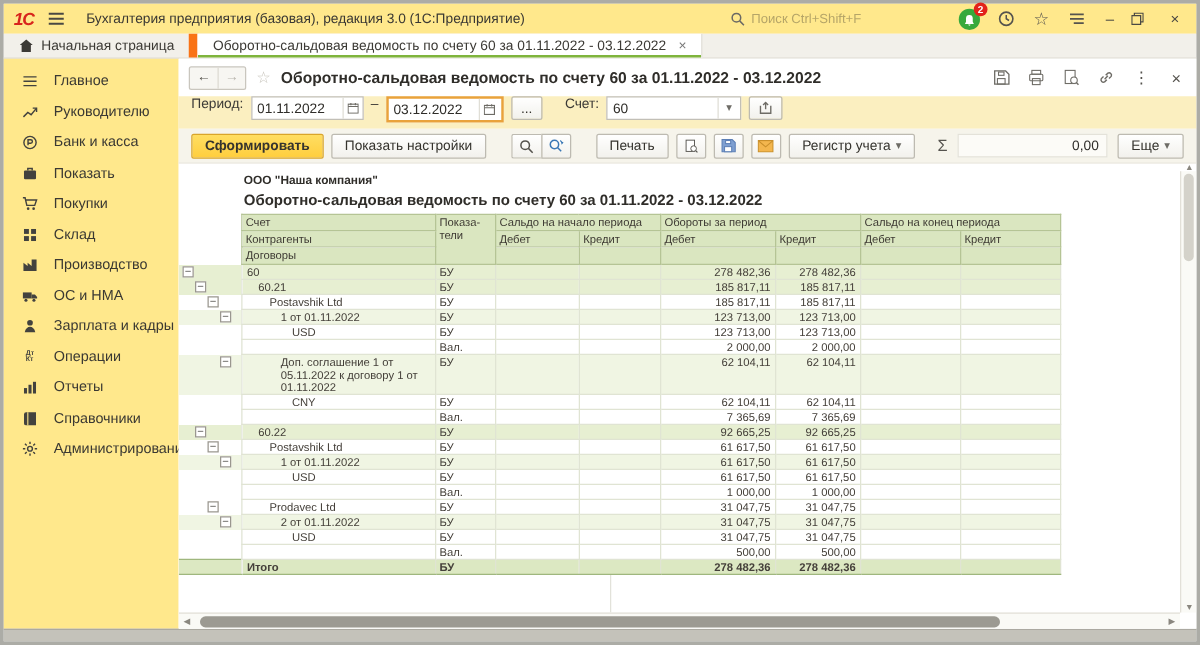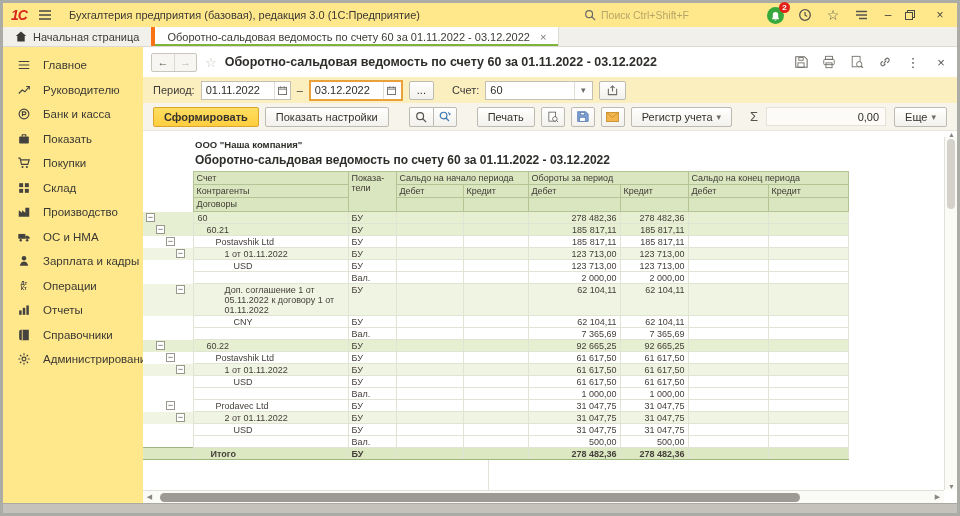--- a/index.html
+++ b/index.html
@@ -16,21 +16,21 @@
   .tb-search input::placeholder{color:rgba(90,85,60,.45);}
   .tb-ico{width:20px;height:20px;display:flex;align-items:center;justify-content:center;color:#55534e;font-size:12px;cursor:default;position:relative;}
   .bell-wrap{position:relative;width:20px;height:20px;}
   .bell-circle{width:17px;height:17px;border-radius:50%;background:#37A93C;display:flex;align-items:center;justify-content:center;margin-top:2px;}
   .badge{position:absolute;top:-3px;right:-3px;background:#E2231A;color:#fff;font-size:8px;min-width:11px;height:11px;border-radius:6px;display:flex;align-items:center;justify-content:center;font-weight:bold;}
   .winbtn{font-size:12px;color:#4a4843;width:18px;text-align:center;}
 
   
   .tabbar{height:20px;background:#F2F0EA;display:flex;align-items:stretch;border-bottom:1px solid #DDDAD2;flex:0 0 auto;}
   .tab{display:flex;align-items:center;gap:6px;padding:0 12px;font-size:11px;color:#3c3a35;}
-  .tab-home{border-right:4px solid #f97316;}
+  .tab-home{border-right:7px solid #f97316;}
   .tab-active{background:#FFFFFF;border-right:1px solid #DDDAD2;box-shadow:inset 0 -2px 0 #7FB43C;}
   .tab-close{color:#777;font-size:11px;margin-left:4px;}
 
   
   .split{flex:1 1 auto;display:flex;min-height:0;}
   .sidebar{width:140px;background:#FFE88C;flex:0 0 auto;padding-top:6px;overflow:hidden;}
   .side-item{display:flex;align-items:center;gap:11px;height:24.5px;padding-left:13px;font-size:11.5px;color:#3b3933;cursor:default;white-space:nowrap;}
   .side-ico{width:16px;height:16px;flex:0 0 auto;display:flex;align-items:center;justify-content:center;}
   .dtkt{font-size:5.5px;line-height:5px;font-weight:bold;color:#43423E;text-align:left;}
 
@@ -40,21 +40,21 @@
   .page-header{height:30px;display:flex;align-items:center;gap:8px;padding:0 8px;flex:0 0 auto;background:#fff;}
   .navpair{display:flex;border:1px solid #C9C6BE;border-radius:2px;background:#F7F6F2;}
   .navbtn{width:22px;height:17px;display:flex;align-items:center;justify-content:center;font-size:11px;color:#55524c;}
   .navbtn.fwd{color:#B9B6AE;border-left:1px solid #DDDAD2;}
   .fav-star{color:#C9C6BE;font-size:13px;}
   .page-title{font-size:12.5px;font-weight:bold;color:#2f2d29;white-space:nowrap;overflow:hidden;}
   .ph-icons{margin-left:auto;display:flex;align-items:center;gap:12px;color:#6e6c66;}
   .ph-icons .tb-ico{width:16px;height:16px;}
 
   
-  .filter-row{height:26px;background:#FBEFC0;display:flex;align-items:center;gap:6px;padding:0 10px;flex:0 0 auto;font-size:11px;}
+  .filter-row{height:26px;background:#FBEFC0;display:flex;align-items:flex-start;gap:6px;padding:0 10px;flex:0 0 auto;font-size:11px;}
   .field{display:flex;align-items:center;background:#fff;border:1px solid #C2BFB6;height:19px;}
   .field input{border:none;outline:none;font-size:11px;padding:0 4px;color:#2f2d29;background:transparent;}
   .field .mini-btn{width:17px;height:100%;display:flex;align-items:center;justify-content:center;border-left:1px solid #E0DED6;color:#6e6c66;font-size:9px;}
   .field.focused{border:2px solid #E9A23B;height:21px;}
   .btn{display:inline-flex;align-items:center;justify-content:center;gap:4px;background:linear-gradient(#FFFFFF,#F2F1EC);border:1px solid #BDBAB1;border-radius:2px;height:20px;padding:0 10px;font-size:11px;color:#35332e;white-space:nowrap;}
   .btn-dots{padding:0 7px;height:19px;}
 
   
   .toolbar-row{height:28px;background:#F6F4EB;display:flex;align-items:center;gap:6px;padding:0 10px;flex:0 0 auto;border-bottom:1px solid #E8E6DD;}
   .btn-primary{background:linear-gradient(#FFDE62,#FFCE3E);border:1px solid #D9A52B;font-weight:bold;}
@@ -658,21 +658,21 @@
                   <td>Вал.</td>
                   <td class="num"></td>
                   <td class="num"></td>
                   <td class="num">500,00</td>
                   <td class="num">500,00</td>
                   <td class="num"></td>
                   <td class="num"></td>
                 </tr>
                 <tr class="total">
                   <td class="gutter"></td>
-                  <td class="name" style="padding-left: 17px;">Итого</td>
+                  <td class="name" style="padding-left: 4px;">Итого</td>
                   <td>БУ</td>
                   <td class="num"></td>
                   <td class="num"></td>
                   <td class="num">278 482,36</td>
                   <td class="num">278 482,36</td>
                   <td class="num"></td>
                   <td class="num"></td>
                 </tr>
               </tbody>
           </table>

